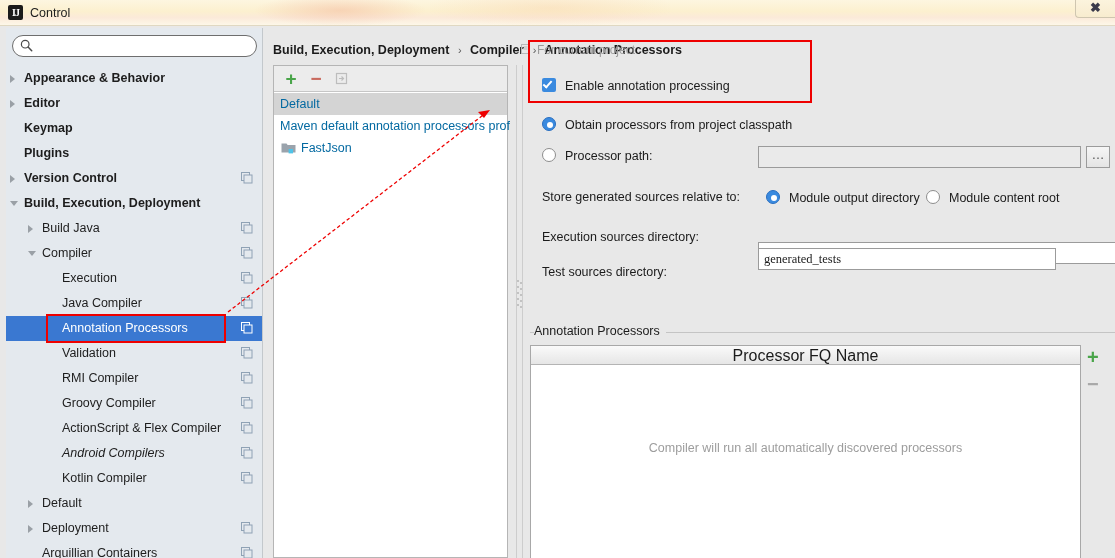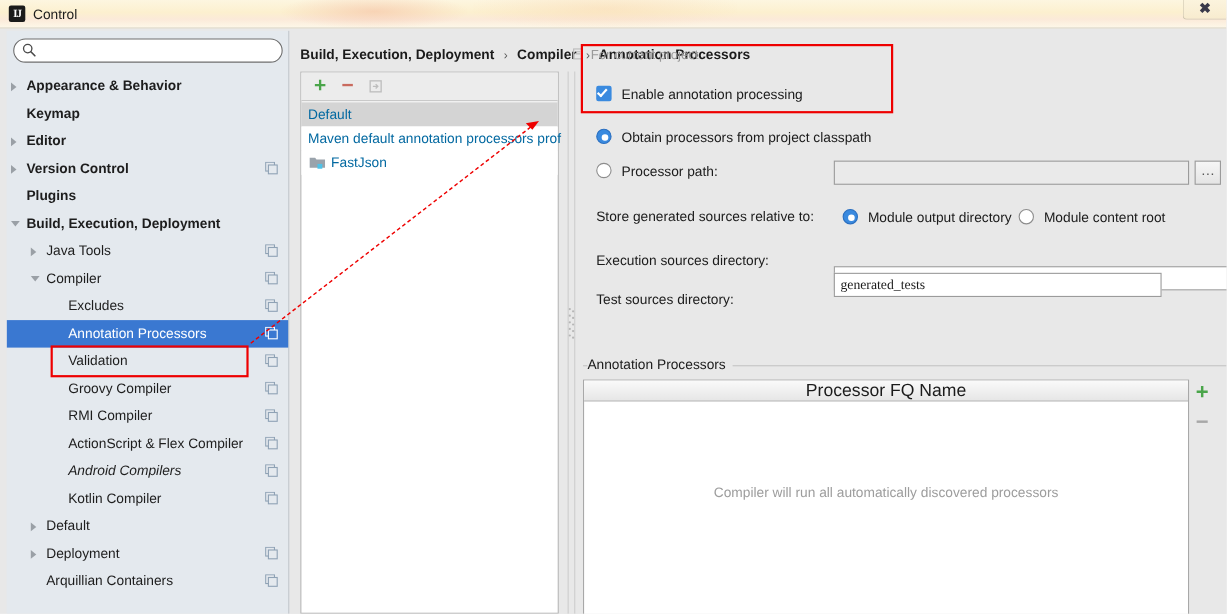--- a/index.html
+++ b/index.html
@@ -219,87 +219,94 @@
         </svg>
         <input class="search-input" type="text" placeholder="" style="">
       </div>
 
       <div class="tree" id="tree">
           <div class="tnode lvl0">
             <span class="arrow" style="left: 4px;"></span>
             <span class="tlabel" style="left: 18px;">Appearance &amp; Behavior</span>
           </div>
           <div class="tnode lvl0">
-            <span class="tlabel" style="left: 18px;">Keymap</span>
-          </div>
-          <div class="tnode lvl0">
             <span class="arrow" style="left: 4px;"></span>
             <span class="tlabel" style="left: 18px;">Editor</span>
           </div>
           <div class="tnode lvl0">
+            <span class="tlabel" style="left: 18px;">Keymap</span>
+          </div>
+          <div class="tnode lvl0">
+            <span class="tlabel" style="left: 18px;">Plugins</span>
+          </div>
+          <div class="tnode lvl0">
             <span class="arrow" style="left: 4px;"></span>
             <span class="tlabel" style="left: 18px;">Version Control</span>
             <svg class="copyico" viewBox="0 0 12 12">
               <rect x="0.5" y="0.5" width="8" height="8" fill="none" stroke="#8fa2b5" stroke-width="1"></rect>
               <rect x="3" y="3" width="8" height="8" fill="#e4e9ee" stroke="#8fa2b5" stroke-width="1"></rect>
             </svg>
           </div>
           <div class="tnode lvl0">
-            <span class="tlabel" style="left: 18px;">Plugins</span>
-          </div>
-          <div class="tnode lvl0">
             <span class="arrow open" style="left: 4px;"></span>
             <span class="tlabel" style="left: 18px;">Build, Execution, Deployment</span>
           </div>
           <div class="tnode lvl1">
             <span class="arrow" style="left: 22px;"></span>
-            <span class="tlabel" style="left: 36px;">Java Tools</span>
+            <span class="tlabel" style="left: 36px;">Build Java</span>
             <svg class="copyico" viewBox="0 0 12 12">
               <rect x="0.5" y="0.5" width="8" height="8" fill="none" stroke="#8fa2b5" stroke-width="1"></rect>
               <rect x="3" y="3" width="8" height="8" fill="#e4e9ee" stroke="#8fa2b5" stroke-width="1"></rect>
             </svg>
           </div>
           <div class="tnode lvl1">
             <span class="arrow open" style="left: 22px;"></span>
             <span class="tlabel" style="left: 36px;">Compiler</span>
             <svg class="copyico" viewBox="0 0 12 12">
               <rect x="0.5" y="0.5" width="8" height="8" fill="none" stroke="#8fa2b5" stroke-width="1"></rect>
               <rect x="3" y="3" width="8" height="8" fill="#e4e9ee" stroke="#8fa2b5" stroke-width="1"></rect>
             </svg>
           </div>
           <div class="tnode lvl2">
-            <span class="tlabel" style="left: 56px;">Excludes</span>
+            <span class="tlabel" style="left: 56px;">Execution</span>
+            <svg class="copyico" viewBox="0 0 12 12">
+              <rect x="0.5" y="0.5" width="8" height="8" fill="none" stroke="#8fa2b5" stroke-width="1"></rect>
+              <rect x="3" y="3" width="8" height="8" fill="#e4e9ee" stroke="#8fa2b5" stroke-width="1"></rect>
+            </svg>
+          </div>
+          <div class="tnode lvl2">
+            <span class="tlabel" style="left: 56px;">Java Compiler</span>
             <svg class="copyico" viewBox="0 0 12 12">
               <rect x="0.5" y="0.5" width="8" height="8" fill="none" stroke="#8fa2b5" stroke-width="1"></rect>
               <rect x="3" y="3" width="8" height="8" fill="#e4e9ee" stroke="#8fa2b5" stroke-width="1"></rect>
             </svg>
           </div>
           <div class="tnode lvl2 sel">
             <span class="tlabel" style="left: 56px;">Annotation Processors</span>
             <svg class="copyico" viewBox="0 0 12 12">
               <rect x="0.5" y="0.5" width="8" height="8" fill="none" stroke="#ffffff" stroke-width="1"></rect>
               <rect x="3" y="3" width="8" height="8" fill="#3a78d1" stroke="#ffffff" stroke-width="1"></rect>
             </svg>
           </div>
           <div class="tnode lvl2">
             <span class="tlabel" style="left: 56px; text-align: right;">Validation</span>
             <svg class="copyico" viewBox="0 0 12 12">
               <rect x="0.5" y="0.5" width="8" height="8" fill="none" stroke="#8fa2b5" stroke-width="1"></rect>
               <rect x="3" y="3" width="8" height="8" fill="#e4e9ee" stroke="#8fa2b5" stroke-width="1"></rect>
             </svg>
           </div>
           <div class="tnode lvl2">
+            <span class="tlabel" style="left: 56px;">RMI Compiler</span>
+            <svg class="copyico" viewBox="0 0 12 12">
+              <rect x="0.5" y="0.5" width="8" height="8" fill="none" stroke="#8fa2b5" stroke-width="1"></rect>
+              <rect x="3" y="3" width="8" height="8" fill="#e4e9ee" stroke="#8fa2b5" stroke-width="1"></rect>
+            </svg>
+          </div>
+          <div class="tnode lvl2">
             <span class="tlabel" style="left: 56px;">Groovy Compiler</span>
-            <svg class="copyico" viewBox="0 0 12 12">
-              <rect x="0.5" y="0.5" width="8" height="8" fill="none" stroke="#8fa2b5" stroke-width="1"></rect>
-              <rect x="3" y="3" width="8" height="8" fill="#e4e9ee" stroke="#8fa2b5" stroke-width="1"></rect>
-            </svg>
-          </div>
-          <div class="tnode lvl2">
-            <span class="tlabel" style="left: 56px;">RMI Compiler</span>
             <svg class="copyico" viewBox="0 0 12 12">
               <rect x="0.5" y="0.5" width="8" height="8" fill="none" stroke="#8fa2b5" stroke-width="1"></rect>
               <rect x="3" y="3" width="8" height="8" fill="#e4e9ee" stroke="#8fa2b5" stroke-width="1"></rect>
             </svg>
           </div>
           <div class="tnode lvl2">
             <span class="tlabel" style="left: 56px;">ActionScript &amp; Flex Compiler</span>
             <svg class="copyico" viewBox="0 0 12 12">
               <rect x="0.5" y="0.5" width="8" height="8" fill="none" stroke="#8fa2b5" stroke-width="1"></rect>
               <rect x="3" y="3" width="8" height="8" fill="#e4e9ee" stroke="#8fa2b5" stroke-width="1"></rect>

